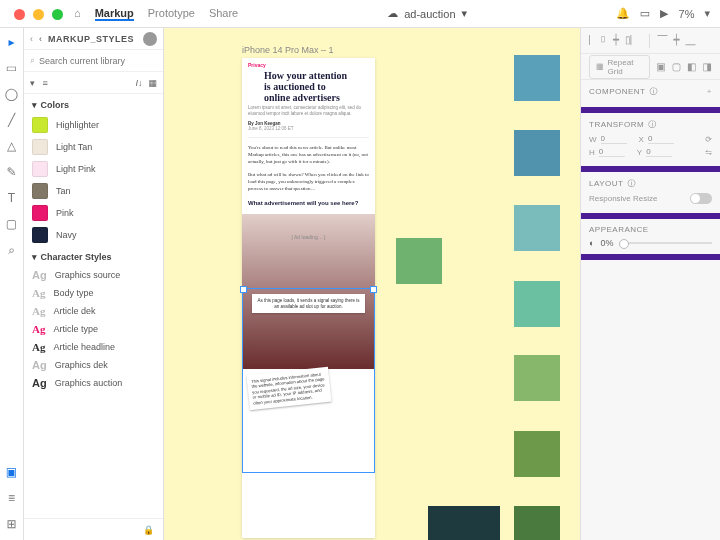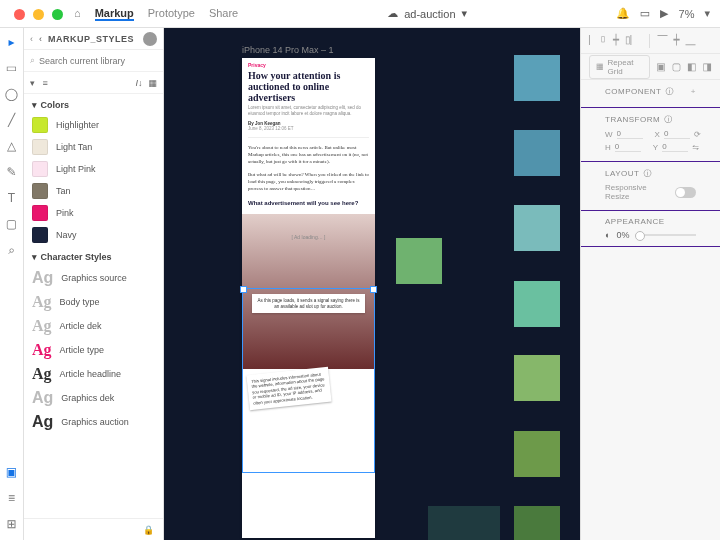--- a/index.html
+++ b/index.html
@@ -22,53 +22,53 @@
 .lp-head .title{font-weight:600;letter-spacing:.5px}
 .lp-head .av{margin-left:auto;width:14px;height:14px;border-radius:50%;background:#999}
 .lp-search{height:22px;display:flex;align-items:center;padding:0 6px;color:#aaa;gap:4px;border-bottom:1px solid #f0f0f0}
 .lp-search input{border:none;font-size:9px;flex:1;outline:none}
 .lp-filter{height:22px;display:flex;align-items:center;padding:0 6px;gap:8px;border-bottom:1px solid #f0f0f0;color:#666}
 .lp-filter .r{margin-left:auto;display:flex;gap:6px}
 .section-h{padding:6px 8px 4px;font-size:9px;font-weight:600;color:#444;display:flex;align-items:center;gap:4px}
 .swatch-row{display:flex;align-items:center;padding:3px 8px;gap:8px;cursor:pointer}
 .sw{width:16px;height:16px;border-radius:2px;border:1px solid rgba(0,0,0,.08)}
 .style-row{display:flex;align-items:center;padding:3px 8px;gap:8px;cursor:pointer}
-.ag{font-size:16px;font-weight:700;color:#bbb;font-family:Georgia,serif}
+.ag{font-size:11px;font-weight:700;color:#bbb;font-family:Georgia,serif}
 .ag.sans{font-family:sans-serif}
 .ag.pink{color:#e9166d}
 .ag.dark{color:#333}
 .lp-foot{margin-top:auto;height:22px;border-top:1px solid #eee;display:flex;align-items:center;justify-content:flex-end;padding:0 8px;color:#999}
-.canvas{flex:1;background:#0f172a;position:relative;overflow:hidden}
+.canvas{flex:1;background:#fef9c3;position:relative;overflow:hidden}
 .artlabel{position:absolute;top:17px;left:78px;font-size:9px;color:#888}
 .artboard{position:absolute;top:30px;left:78px;width:133px;height:480px;background:#fff;box-shadow:0 1px 3px rgba(0,0,0,.15)}
 .ab-top{height:14px;border-bottom:1px solid #eee;display:flex;align-items:center;justify-content:space-between;padding:0 4px;font-size:6px}
 .ab-brand{font-family:Georgia,serif;font-weight:900;font-size:10px;color:#e9166d}
 .ab-pad{padding:4px 6px}
 .ab-cat{font-size:5px;color:#e9166d;font-weight:600}
-.ab-h1{font-family:Georgia,serif;font-weight:900;font-size:10px;line-height:1.1;color:#1a1a3a;margin:2px 0}
+.ab-h1{font-family:Georgia,serif;font-weight:900;font-size:10px;line-height:1.1;color:#1a1a3a;margin:2px 16px}
 .ab-dek{font-size:4.5px;color:#888;line-height:1.3}
 .ab-byl{font-size:4.5px;color:#333;font-weight:600;margin-top:4px}
 .ab-date{font-size:4.5px;color:#999}
 .ab-hr{border:none;border-top:1px solid #eee;margin:6px 0}
 .ab-body{font-size:5px;color:#333;line-height:1.4;font-family:Georgia,serif}
 .ab-q{font-size:6px;font-weight:700;margin:8px 0 4px;color:#1a1a3a}
 .sel-box{position:absolute;top:260px;left:78px;width:133px;height:185px;border:1px solid #3b97ff;pointer-events:none}
 .sel-box::before,.sel-box::after{content:"";position:absolute;width:5px;height:5px;background:#fff;border:1px solid #3b97ff}
 .sel-box::before{top:-3px;left:-3px}.sel-box::after{top:-3px;right:-3px}
 .grad{height:155px;background:linear-gradient(#e2ceca,#6a2d2e);position:relative;display:flex;flex-direction:column;align-items:center;padding-top:20px;font-size:5px;color:#888}
 .card1{position:absolute;top:80px;left:10px;right:10px;background:#fff;font-size:4.5px;color:#333;padding:4px;text-align:center;line-height:1.3;box-shadow:0 1px 2px rgba(0,0,0,.2)}
 .card2{position:absolute;bottom:-38px;left:6px;width:82px;background:#fff;font-size:4.2px;color:#333;padding:4px;line-height:1.3;box-shadow:0 1px 2px rgba(0,0,0,.3);transform:rotate(-6deg)}
 .bigswatch{position:absolute;width:46px;height:46px}
 .rightpanel{width:140px;background:#f7f7f7;border-left:1px solid #e0e0e0;font-size:9px;color:#666}
 .rp-row{height:26px;display:flex;align-items:center;padding:0 8px;gap:6px;border-bottom:1px solid #e8e8e8}
 .rp-icons{display:flex;gap:6px;color:#999;font-size:10px}
 .rp-icons span{cursor:pointer}
 .rp-sep{width:1px;height:14px;background:#ddd;margin:0 2px}
 .rp-btn{border:1px solid #ddd;border-radius:3px;padding:2px 6px;font-size:8px;color:#999;display:flex;align-items:center;gap:4px}
-.rp-sect{padding:6px 24px;border-bottom:1px solid #4c1d95}
+.rp-sect{padding:6px 8px;border-bottom:6px solid #4c1d95}
 .rp-sect-h{font-size:8px;letter-spacing:.5px;color:#888;display:flex;align-items:center;gap:4px;margin-bottom:4px}
 .rp-sect-h .plus{margin-left:auto;color:#aaa}
 .rp-field{display:flex;align-items:center;gap:4px;font-size:8px;color:#999;margin:3px 0}
 .rp-field input{width:26px;border:none;background:transparent;font-size:8px;color:#888;border-bottom:1px solid #ddd}
 .toggle{margin-left:auto;width:22px;height:11px;background:#ccc;border-radius:6px;position:relative}
 .toggle::after{content:"";position:absolute;width:9px;height:9px;background:#fff;border-radius:50%;top:1px;left:1px}
 .oprow{display:flex;align-items:center;gap:6px}
 .slider{flex:1;height:2px;background:#ddd;position:relative}
 .slider::after{content:"";position:absolute;left:0;top:-3px;width:8px;height:8px;border-radius:50%;background:#fff;border:1px solid #bbb}
 </style>

